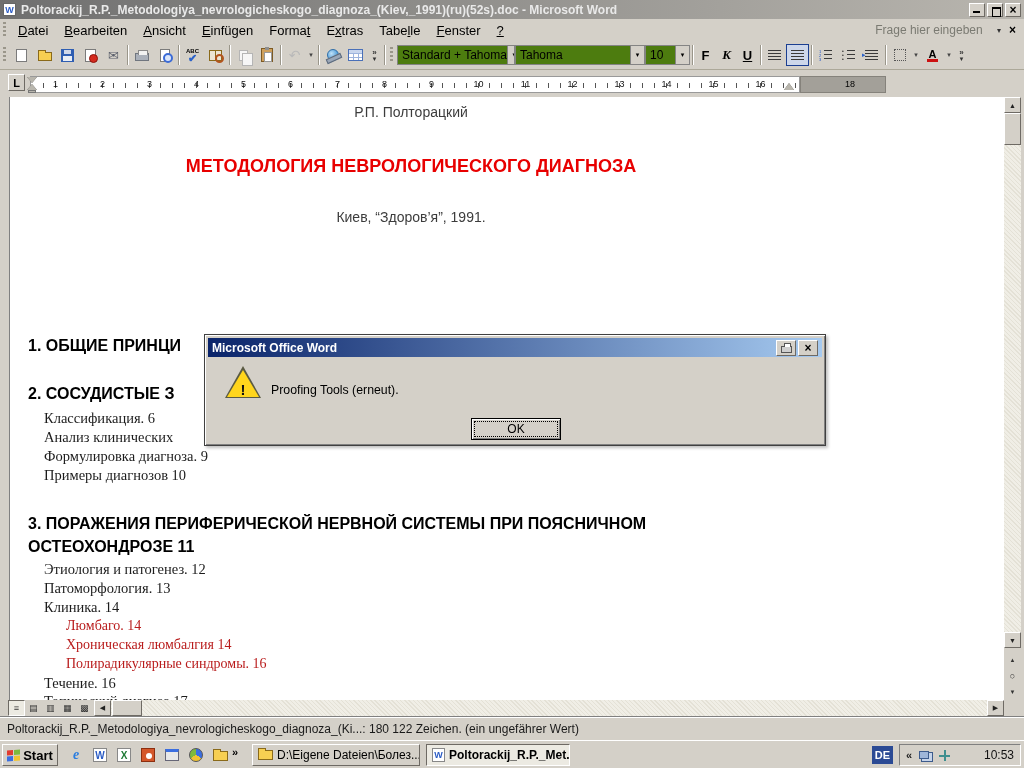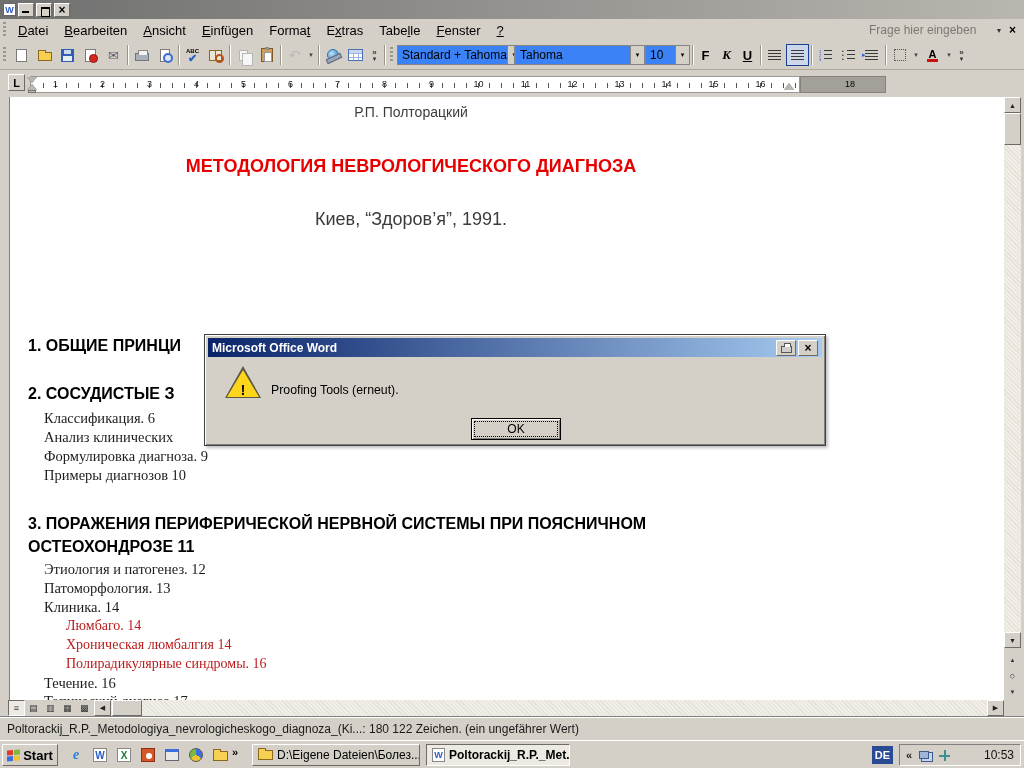--- a/index.html
+++ b/index.html
@@ -21,21 +21,21 @@
   .glyph-rest::after{ content:""; position:absolute; left:4px; top:3px; width:7px; height:7px; border:1px solid #000; border-top-width:2px; }
   .glyph-x { font-size:12px; line-height:10px; }
 
   
   #menubar { position:absolute; left:0; top:19px; width:1024px; height:22px; display:flex; align-items:center; }
   .grip { width:3px; height:16px; margin:0 4px 0 3px;
     background:repeating-linear-gradient(180deg,#9a968a 0 2px,#d4d0c8 2px 4px); }
   .menu-items { display:flex; align-items:center; height:100%; }
   .menu-item { padding:3px 8px; font-size:13px; cursor:default; white-space:nowrap; }
   .menu-item .accel { text-decoration:underline; }
-  #ask-box { margin-left:auto; display:flex; align-items:center; gap:8px; padding-right:8px; }
+  #ask-box { margin-left:auto; display:flex; align-items:center; gap:8px; padding-right:8px;text-align:center; }
   #ask-text { color:#7a7a72; font-size:12px; width:120px; }
   .tinyarrow { font-size:8px; color:#333; }
   #ask-close { font-size:12px; font-weight:bold; }
 
   
   #toolbar { position:absolute; left:0; top:41px; width:1024px; height:29px; display:flex; align-items:center;
     border-bottom:1px solid #aca899; }
   .tbi { width:23px; height:22px; display:flex; align-items:center; justify-content:center; position:relative; flex:none; }
   .tbsep { width:1px; height:20px; background:#9a968a; box-shadow:1px 0 0 #fff; margin:0 2px; flex:none; }
   .dd { font-size:7px; color:#444; width:10px; text-align:center; flex:none; }
@@ -68,21 +68,21 @@
   .i-link i { width:12px; height:12px; border-radius:50%; background:radial-gradient(circle at 35% 35%,#bfe0f7,#4c9bd8 70%); border:1px solid #2f6ea8; position:relative; }
   .i-link i::after { content:""; position:absolute; left:-2px; bottom:-1px; width:14px; height:3px; background:#9aa7b8; border:1px solid #5d6b7d; transform:rotate(-25deg); }
   .i-table i { width:15px; height:12px; border:1px solid #4a70b8; background:
       linear-gradient(180deg,#c8d6ee 0 3px,#9db4dd 3px 4px,transparent 4px 7px,#9db4dd 7px 8px,transparent 8px),
       linear-gradient(90deg,transparent 0 4px,#9db4dd 4px 5px,transparent 5px 9px,#9db4dd 9px 10px,transparent 10px);
       background-color:#fff; }
   .tb-opt { width:15px; height:22px; display:flex; flex-direction:column; align-items:center; justify-content:center; color:#333; flex:none; }
   .tb-opt .c1 { font-size:8px; line-height:7px; font-weight:bold; }
   .tb-opt .c2 { font-size:6px; line-height:6px; }
 
-  .combo { display:flex; align-items:center; height:20px; background:#3b82f6; border:1px solid #848484;
+  .combo { display:flex; align-items:center; height:20px; background:#4d7c0f; border:1px solid #848484;
     font-size:12px; padding-left:4px; flex:none; white-space:nowrap; overflow:hidden; }
   .combo .cdd { margin-left:auto; width:14px; height:18px; background:#d4d0c8; border-left:1px solid #848484;
     display:flex; align-items:center; justify-content:center; font-size:7px; flex:none; }
   .fmt-btn { width:21px; height:21px; display:flex; align-items:center; justify-content:center;
     font-weight:bold; font-size:13px; flex:none; }
   .it { font-style:italic; font-family:"Liberation Serif",serif; }
   .un { text-decoration:underline; }
   .i-lines i { width:13px; height:11px; background:repeating-linear-gradient(180deg,#3a3a3a 0 1px,transparent 1px 3px); }
   .active-btn { border:1px solid #1b3f91; background:#cdd7ea; }
   .i-numlist i { width:8px; height:11px; margin-left:5px; background:repeating-linear-gradient(180deg,#3a3a3a 0 1px,transparent 1px 4px); position:relative; }
@@ -116,21 +116,21 @@
   .m-box{ position:absolute; left:28px; top:20px; width:8px; height:3px; background:#b9b6ad; border:1px solid #777; }
   .m-r  { position:absolute; left:784px; top:13px; width:0; height:0; border-left:5px solid transparent;
     border-right:5px solid transparent; border-bottom:7px solid #b9b6ad; filter:drop-shadow(0 0 0.5px #555); }
 
   
   #doc { position:absolute; left:9px; top:97px; width:995px; height:603px; background:#fff; overflow:hidden;
     border-left:1px solid #808080; }
   .doc-line { position:absolute; white-space:nowrap; }
   #doc-author { left:18px; top:7px; width:766px; text-align:center; font-size:14px; color:#3c3c3c; }
   #doc-title { left:18px; top:59px; width:766px; text-align:center; font-size:18px; font-weight:bold; }
-  #doc-sub { left:18px; top:112px; width:766px; text-align:center; font-size:18px; color:#3c3c3c; }
+  #doc-sub { left:18px; top:112px; width:766px; text-align:center; font-size:14px; color:#3c3c3c; }
   .toc span { position:absolute; white-space:nowrap; }
   .toc-h { left:18px; font-size:16px; font-weight:bold; color:#000; font-family:"Liberation Sans",sans-serif; }
   .toc-1 { left:34px; font-family:"Liberation Serif",serif; font-size:14.5px; color:#1c1c1c; }
   .toc-2 { left:56px; font-family:"Liberation Serif",serif; font-size:14px; color:#b91c1c; }
   .toc-h3 { white-space:normal !important; width:750px; line-height:23px; }
   .toc span:nth-of-type(1){ top:240px; } .toc span:nth-of-type(2){ top:288px; }
   .toc span:nth-of-type(3){ top:313px; } .toc span:nth-of-type(4){ top:332px; }
   .toc span:nth-of-type(5){ top:351px; } .toc span:nth-of-type(6){ top:370px; }
   .toc span:nth-of-type(7){ top:415px; } .toc span:nth-of-type(8){ top:464px; }
   .toc span:nth-of-type(9){ top:483px; } .toc span:nth-of-type(10){ top:502px; }
@@ -225,20 +225,21 @@
   #ok-btn { position:absolute; left:266px; top:83px; width:90px; height:22px; background:#d4d0c8;
     border:1px solid #000; box-shadow:inset 1px 1px 0 #fff, inset -1px -1px 0 #808080;
     display:flex; align-items:center; justify-content:center; font-size:12px;
     outline:1px dotted #000; outline-offset:-4px; }
 </style>
 </head>
 <body>
 
 <div id="titlebar">
   <span class="appicon">W</span>
+  <span id="title-text">Poltorackij_R.P._Metodologiya_nevrologicheskogo_diagnoza_(Kiev,_1991)(ru)(52s).doc - Microsoft Word</span>
   <span class="winbtn r glyph-min"></span>
   <span class="winbtn r glyph-rest"></span>
   <span class="winbtn r glyph-x">×</span>
 </div>
 
 <div id="menubar">
   <span class="grip"></span>
   <div class="menu-items">
 
   <span class="menu-item"><i></i><i class="accel">D</i><i>atei</i></span>

